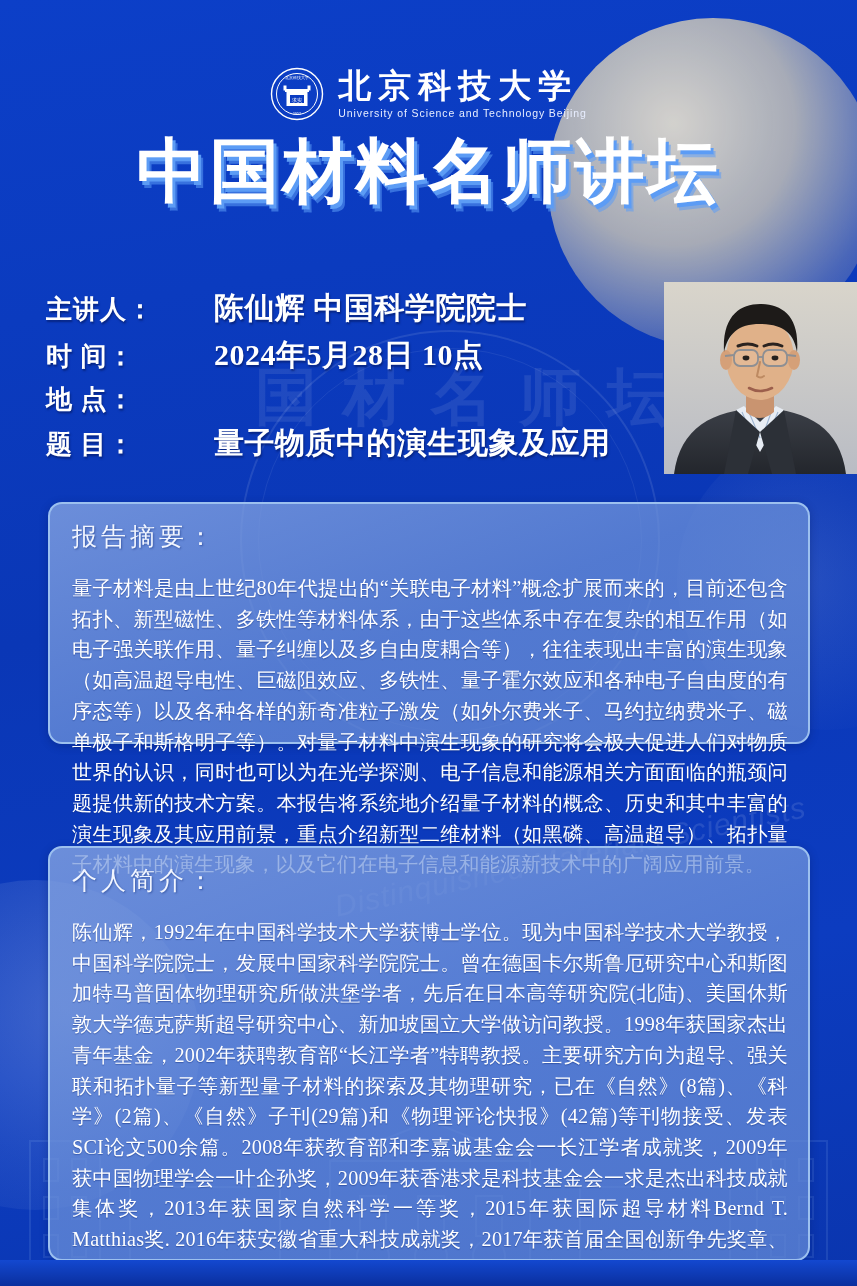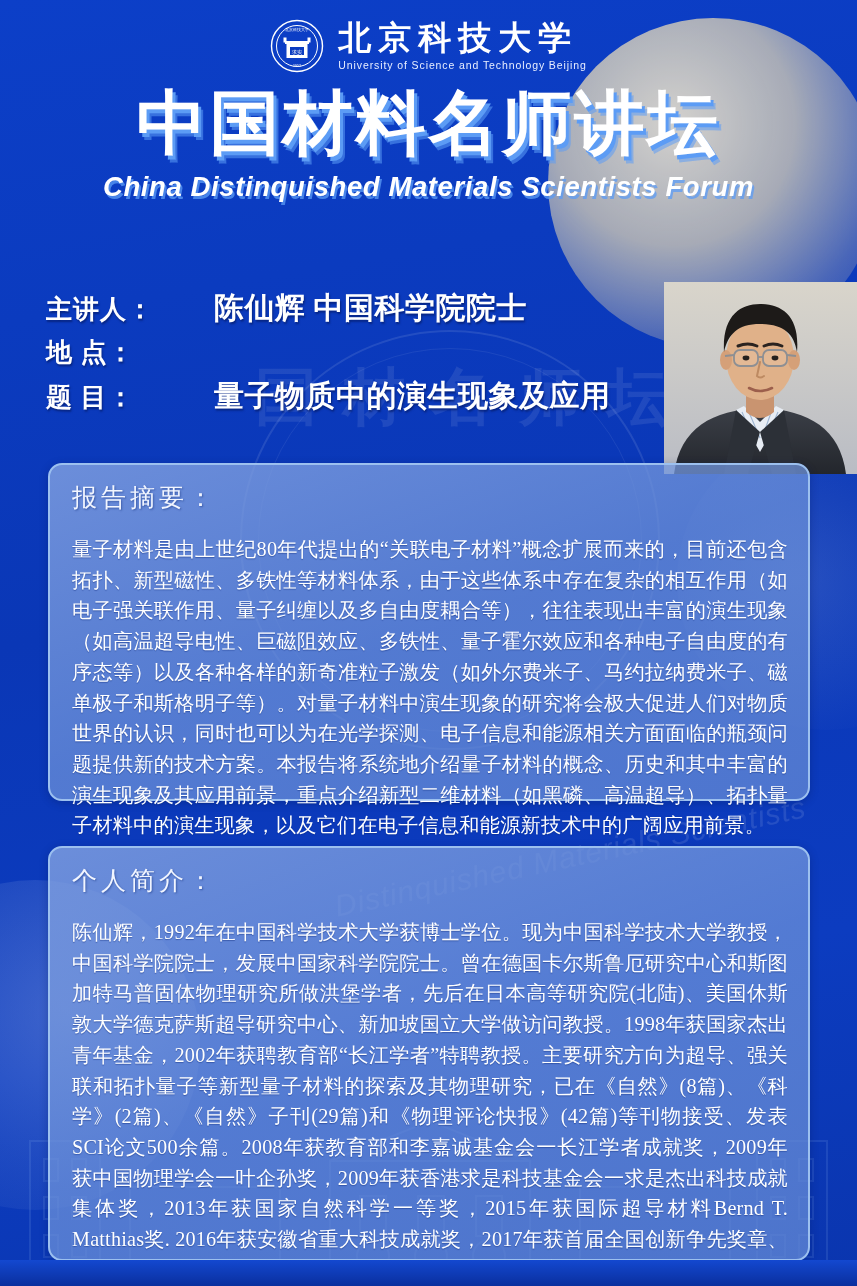--- a/index.html
+++ b/index.html
@@ -104,20 +104,21 @@
 
   
   .logo-row {
     position: relative;
     display: flex;
     align-items: center;
     justify-content: center;
     gap: 14px;
     padding-top: 20px;
     height: 72px;
+    margin-top: 48px;
   }
   .logo-mark {
     width: 54px; height: 54px;
     flex: 0 0 54px;
     position: relative;
   }
   .logo-names { position: relative; }
   .logo-cn {
     font-size: 33px;
     font-weight: bold;
@@ -214,21 +215,21 @@
   .panel {
     position: absolute;
     left: 48px;
     width: 762px;
     border-radius: 14px;
     border: 2px solid #9cc0ef;
     background: linear-gradient(160deg, rgba(132,163,226,0.80) 0%, rgba(108,145,218,0.74) 50%, rgba(96,134,212,0.78) 100%);
     box-shadow: 0 2px 8px rgba(5,25,90,0.32);
     padding: 16px 20px 16px 22px;
   }
-  #abstract-panel { top: 463px; height: 338px; }
+  #abstract-panel { top: 502px; height: 242px; }
   #profile-panel  { top: 846px; height: 415px; }
 
   .panel-title {
     font-size: 25px;
     color: #f2f6ff;
     letter-spacing: 4px;
     margin-bottom: 10px;
     font-family: "Liberation Serif", "DejaVu Serif", serif;
     text-shadow: 1px 1px 2px rgba(8,35,110,0.45);
   }
@@ -305,21 +306,20 @@
       </svg>
     </div>
     <div class="logo-names">
       <div class="logo-cn">北京科技大学</div>
       <div class="logo-en">University of Science and Technology Beijing</div>
     </div>
   </div>
 
   <div class="title-block">
     <div class="title-main">中国材料名师讲坛</div>
-    <div class="title-en">China Distinquished Materials Scientists Forum</div>
   </div>
 
   <div class="portrait">
     <svg viewBox="0 0 193 192" width="193" height="192">
       <defs>
         <linearGradient id="photobg" x1="0" y1="0" x2="0" y2="1">
           <stop offset="0%" stop-color="#d9d5cb"></stop>
           <stop offset="100%" stop-color="#b9bcc4"></stop>
         </linearGradient>
         <linearGradient id="suitg" x1="0" y1="0" x2="0" y2="1">
@@ -370,20 +370,24 @@
       <path d="M85 106 Q96 112 108 106" stroke="#9c5f4c" stroke-width="2.6" fill="none" stroke-linecap="round"></path>
     </svg>
   </div>
 
   <div class="info-block">
     <div class="info-row">
       <span class="info-label">主讲人：</span>
       <span class="info-value">陈仙辉    中国科学院院士</span>
     </div>
     <div class="info-row">
+      <span class="info-label">时  间：</span>
+      <span class="info-value">2024年5月28日  10点</span>
+    </div>
+    <div class="info-row">
       <span class="info-label">地  点：</span>
     </div>
     <div class="info-row">
       <span class="info-label">题  目：</span>
       <span class="info-value">量子物质中的演生现象及应用</span>
     </div>
   </div>
 
   <div class="panel" id="abstract-panel">
     <div class="panel-title">报告摘要：</div>

